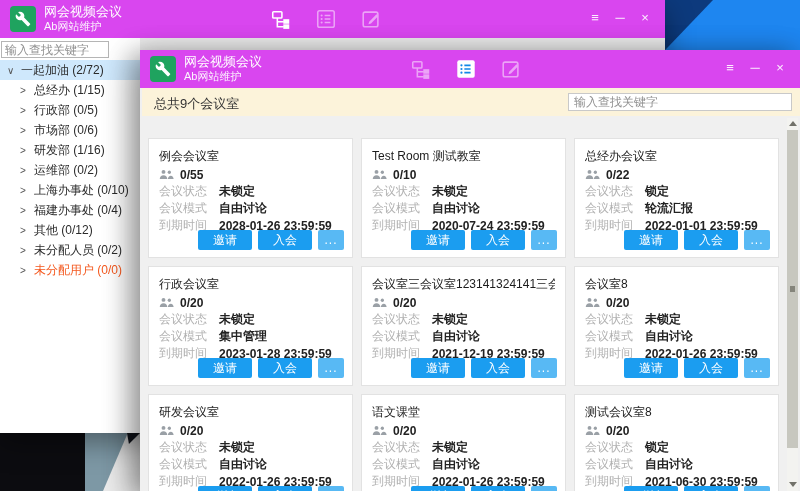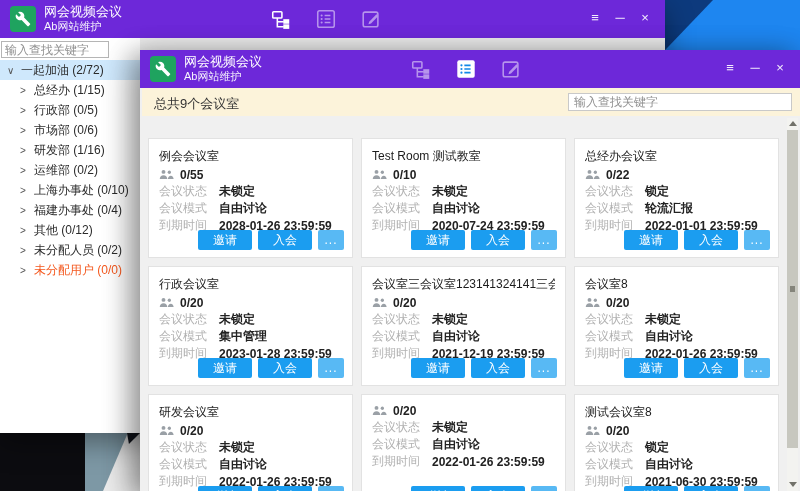--- a/index.html
+++ b/index.html
@@ -10,21 +10,21 @@
     -webkit-font-smoothing:antialiased;
   }
   
   .wp-tr{position:absolute;left:655px;top:0;width:145px;height:50px;background:#0d3a7d;}
   .wp-tr .lite{position:absolute;inset:0;background:#1e86f0;clip-path:polygon(40% 0,100% 0,100% 100%,7% 100%);}
   .wp-bl{position:absolute;left:0;top:433px;width:140px;height:58px;background:#ebebeb;}
   .wp-bl .blk{position:absolute;left:0;top:0;width:86px;height:58px;background:#0c0c10;}
   .wp-bl .tri{position:absolute;left:85px;top:0;width:45px;height:58px;background:#7d98a5;clip-path:polygon(0 0,95% 0,40% 100%,0 100%);}
   .wp-bl .notch{position:absolute;left:127px;top:0;width:13px;height:11px;background:#141821;clip-path:polygon(0 0,100% 0,15% 100%);}
   
-  .win-header{position:absolute;top:0;left:0;right:0;height:38px;background:#6d28d9;}
+  .win-header{position:absolute;top:0;left:0;right:0;height:38px;background:#d946ef;}
   .app-ico{position:absolute;left:10px;top:6px;width:26px;height:26px;border-radius:4px;background:#1fa35f;display:flex;align-items:center;justify-content:center;}
   .app-ico svg{width:16px;height:16px;}
   .htitle{position:absolute;left:44px;top:4px;color:#fff;font-size:13px;line-height:15px;}
   .hsub{position:absolute;left:44px;top:20px;color:#fff;font-size:11px;line-height:13px;opacity:.95;}
   .toolbar{position:absolute;left:268px;top:6px;display:flex;gap:19px;color:#fff;}
   .tool{width:26px;height:26px;opacity:.5;display:flex;align-items:center;justify-content:center;cursor:pointer;}
   .tool.active{opacity:1;}
   .tool svg{width:22px;height:22px;}
   .win-ctrls{position:absolute;right:12px;top:8px;display:flex;gap:9px;color:#fff;}
   .ctrl{width:16px;height:20px;text-align:center;font-size:13px;line-height:20px;opacity:.92;cursor:pointer;}
@@ -447,20 +447,21 @@
           <span class="clabel">到期时间</span>
           <span class="cval">2022-01-26 23:59:59</span>
         </div>
         <div class="card-btns">
           <button class="btn">邀请</button>
           <button class="btn">入会</button>
           <button class="btn more">...</button>
         </div>
       </div>
         <div class="card">
+        <div class="card-title">语文课堂</div>
         <div class="crow">
           <span class="people-ic">
             <svg width="15" height="11" viewBox="0 0 20 14">
                 <g fill="#9aa0a6">
                   <circle cx="6" cy="3.5" r="2.6"></circle>
                   <path d="M1 13c0-3 2.2-5 5-5s5 2 5 5z"></path>
                   <circle cx="13.8" cy="4" r="2.2"></circle>
                   <path d="M11.8 13c.2-2.6 1.8-4.4 4-4.4 2 0 3.5 1.8 3.7 4.4z"></path>
                 </g>
               </svg>

